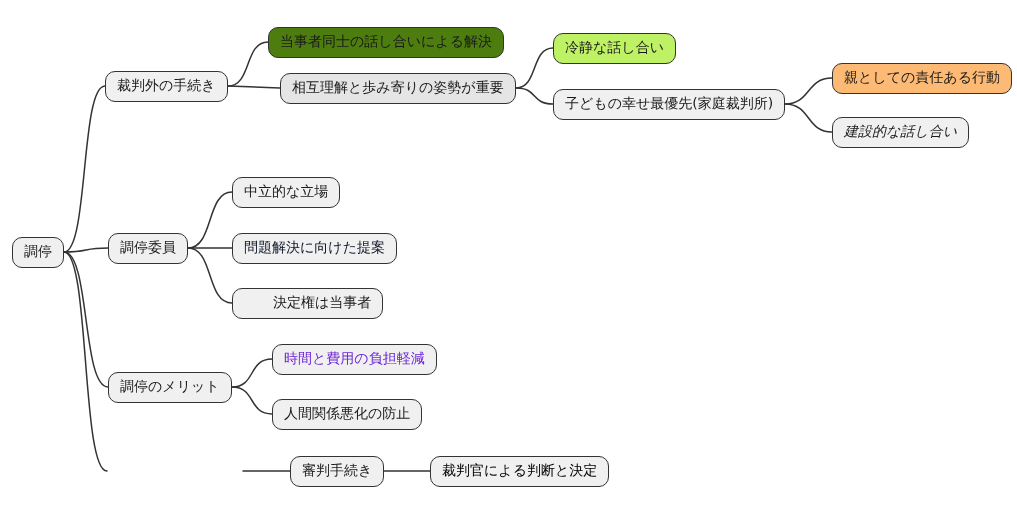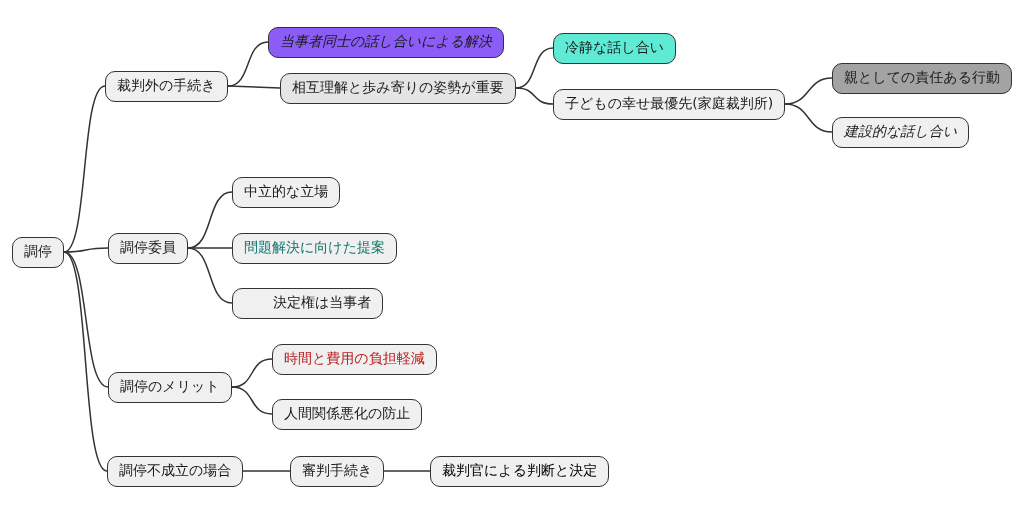--- a/index.html
+++ b/index.html
@@ -55,29 +55,28 @@
       <path d="M 188 248 C 214 248, 206 303, 232 303" fill="none" stroke="#333333" stroke-width="1.5" stroke-linecap="round"></path>
       <path d="M 64 252 C 90 252, 82 387, 108 387" fill="none" stroke="#333333" stroke-width="1.5" stroke-linecap="round"></path>
       <path d="M 232 387 C 256 387, 248 359, 272 359" fill="none" stroke="#333333" stroke-width="1.5" stroke-linecap="round"></path>
       <path d="M 232 387 C 256 387, 248 414, 272 414" fill="none" stroke="#333333" stroke-width="1.5" stroke-linecap="round"></path>
       <path d="M 64 252 C 89.8 252, 81.2 471, 107 471" fill="none" stroke="#333333" stroke-width="1.5" stroke-linecap="round"></path>
       <path d="M 243 471 L 290 471" fill="none" stroke="#333333" stroke-width="1.5" stroke-linecap="round"></path>
       <path d="M 384 471 L 430 471" fill="none" stroke="#333333" stroke-width="1.5" stroke-linecap="round"></path>
     </svg>
 <div class="node" style="left: 12px; top: 236.5px; background: rgb(240, 240, 240); border-color: rgb(51, 51, 51); color: rgb(26, 26, 26);">調停</div>
     <div class="node" style="left: 105px; top: 70.5px; background: rgb(240, 240, 240); border-color: rgb(51, 51, 51); color: rgb(26, 26, 26);">裁判外の手続き</div>
-    <div class="node" style="left: 268px; top: 26.5px; background: #8b5cf6; border-color: rgb(51, 51, 51); color: rgb(26, 26, 26); font-style: italic;">当事者同士の話し合いによる解決</div>
+    <div class="node" style="left: 268px; top: 26.5px; background: #4d7c0f; border-color: rgb(51, 51, 51); color: rgb(26, 26, 26);">当事者同士の話し合いによる解決</div>
     <div class="node" style="left: 280px; top: 72.5px; background: #e5e5e5; border-color: rgb(51, 51, 51); color: rgb(26, 26, 26);">相互理解と歩み寄りの姿勢が重要</div>
-    <div class="node" style="left: 553px; top: 32.5px; background: #5eead4; border-color: rgb(51, 51, 51); color: rgb(26, 26, 26);">冷静な話し合い</div>
+    <div class="node" style="left: 553px; top: 32.5px; background: #bef264; border-color: rgb(51, 51, 51); color: rgb(26, 26, 26);">冷静な話し合い</div>
     <div class="node" style="left: 553px; top: 88.5px; background: rgb(240, 240, 240); border-color: rgb(51, 51, 51); color: rgb(26, 26, 26);">子どもの幸せ最優先(家庭裁判所)</div>
-    <div class="node" style="left: 832px; top: 62.5px; background: #a3a3a3; border-color: rgb(51, 51, 51); color: rgb(26, 26, 26);">親としての責任ある行動</div>
+    <div class="node" style="left: 832px; top: 62.5px; background: #fdba74; border-color: rgb(51, 51, 51); color: rgb(26, 26, 26);">親としての責任ある行動</div>
     <div class="node" style="left: 832px; top: 116.5px; background: rgb(240, 240, 240); border-color: rgb(51, 51, 51); color: rgb(26, 26, 26); font-style: italic;">建設的な話し合い</div>
     <div class="node" style="left: 108px; top: 232.5px; background: rgb(240, 240, 240); border-color: rgb(51, 51, 51); color: rgb(26, 26, 26);">調停委員</div>
     <div class="node" style="left: 232px; top: 176.5px; background: rgb(240, 240, 240); border-color: rgb(51, 51, 51); color: rgb(26, 26, 26);">中立的な立場</div>
-    <div class="node" style="left: 232px; top: 232.5px; background: rgb(240, 240, 240); border-color: rgb(51, 51, 51); color: #0f766e;">問題解決に向けた提案</div>
+    <div class="node" style="left: 232px; top: 232.5px; background: rgb(240, 240, 240); border-color: rgb(51, 51, 51); color: #0f172a;">問題解決に向けた提案</div>
     <div class="node" style="left: 232px; top: 287.5px; background: rgb(240, 240, 240); border-color: rgb(51, 51, 51); color: rgb(26, 26, 26); padding-left: 40px;">決定権は当事者</div>
     <div class="node" style="left: 108px; top: 371.5px; background: rgb(240, 240, 240); border-color: rgb(51, 51, 51); color: rgb(26, 26, 26);">調停のメリット</div>
-    <div class="node" style="left: 272px; top: 343.5px; background: rgb(240, 240, 240); border-color: rgb(51, 51, 51); color: #b91c1c;">時間と費用の負担軽減</div>
+    <div class="node" style="left: 272px; top: 343.5px; background: rgb(240, 240, 240); border-color: rgb(51, 51, 51); color: #6d28d9;">時間と費用の負担軽減</div>
     <div class="node" style="left: 272px; top: 398.5px; background: rgb(240, 240, 240); border-color: rgb(51, 51, 51); color: rgb(26, 26, 26);">人間関係悪化の防止</div>
-    <div class="node" style="left: 107px; top: 455.5px; background: rgb(240, 240, 240); border-color: rgb(51, 51, 51); color: rgb(26, 26, 26);">調停不成立の場合</div>
     <div class="node" style="left: 290px; top: 455.5px; background: rgb(240, 240, 240); border-color: rgb(51, 51, 51); color: rgb(26, 26, 26);">審判手続き</div>
     <div class="node" style="left: 430px; top: 455.5px; background: rgb(240, 240, 240); border-color: rgb(51, 51, 51); color: #000000;">裁判官による判断と決定</div>
   </div>
 
 </body></html>

